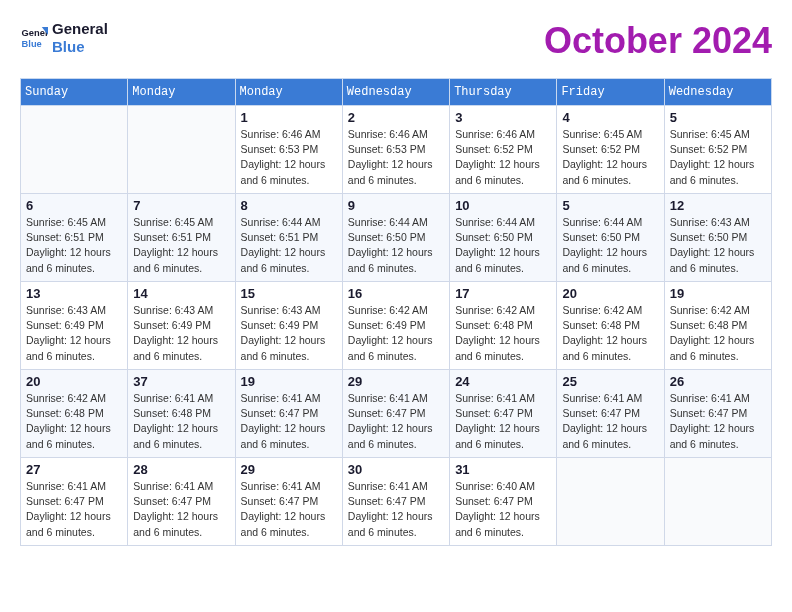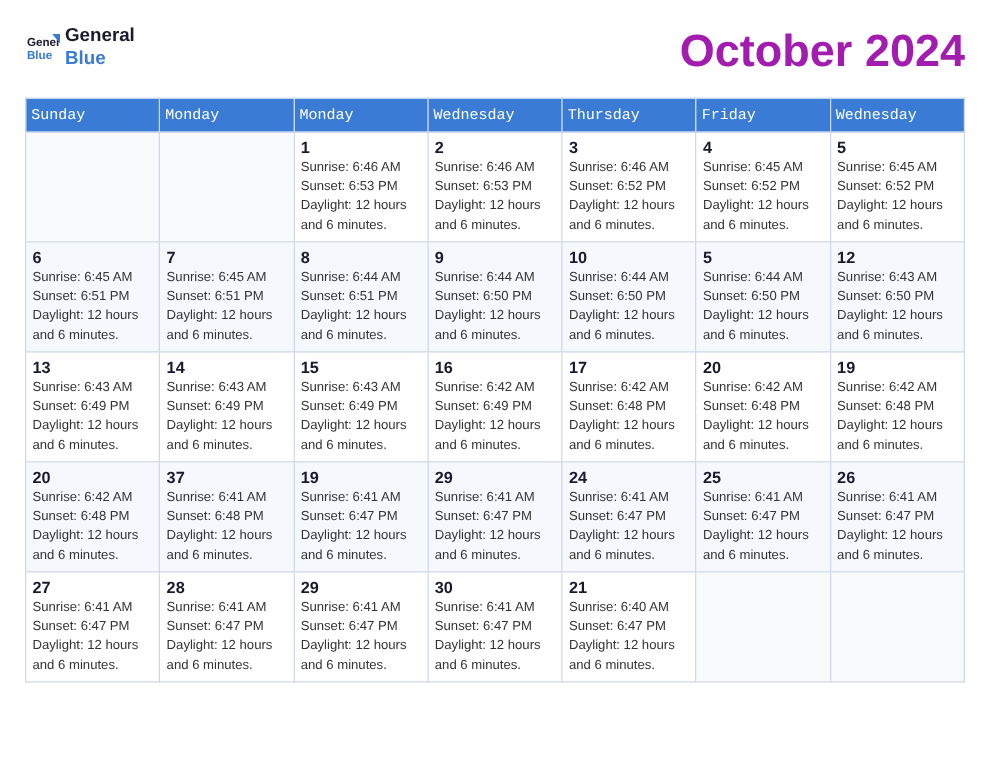--- a/index.html
+++ b/index.html
@@ -296,21 +296,21 @@
 Sunset: 6:47 PM
 Daylight: 12 hours and 6 minutes.</div>
         </td>
         <td>
           <div class="day-number">30</div>
           <div class="day-info" style="white-space: pre-line;">Sunrise: 6:41 AM
 Sunset: 6:47 PM
 Daylight: 12 hours and 6 minutes.</div>
         </td>
         <td>
-          <div class="day-number">21</div>
+          <div class="day-number">31</div>
           <div class="day-info" style="white-space: pre-line;">Sunrise: 6:40 AM
 Sunset: 6:47 PM
 Daylight: 12 hours and 6 minutes.</div>
         </td>
         <td class="empty-cell"></td>
         <td class="empty-cell"></td>
       </tr>
     </tbody>
 </table>
 

